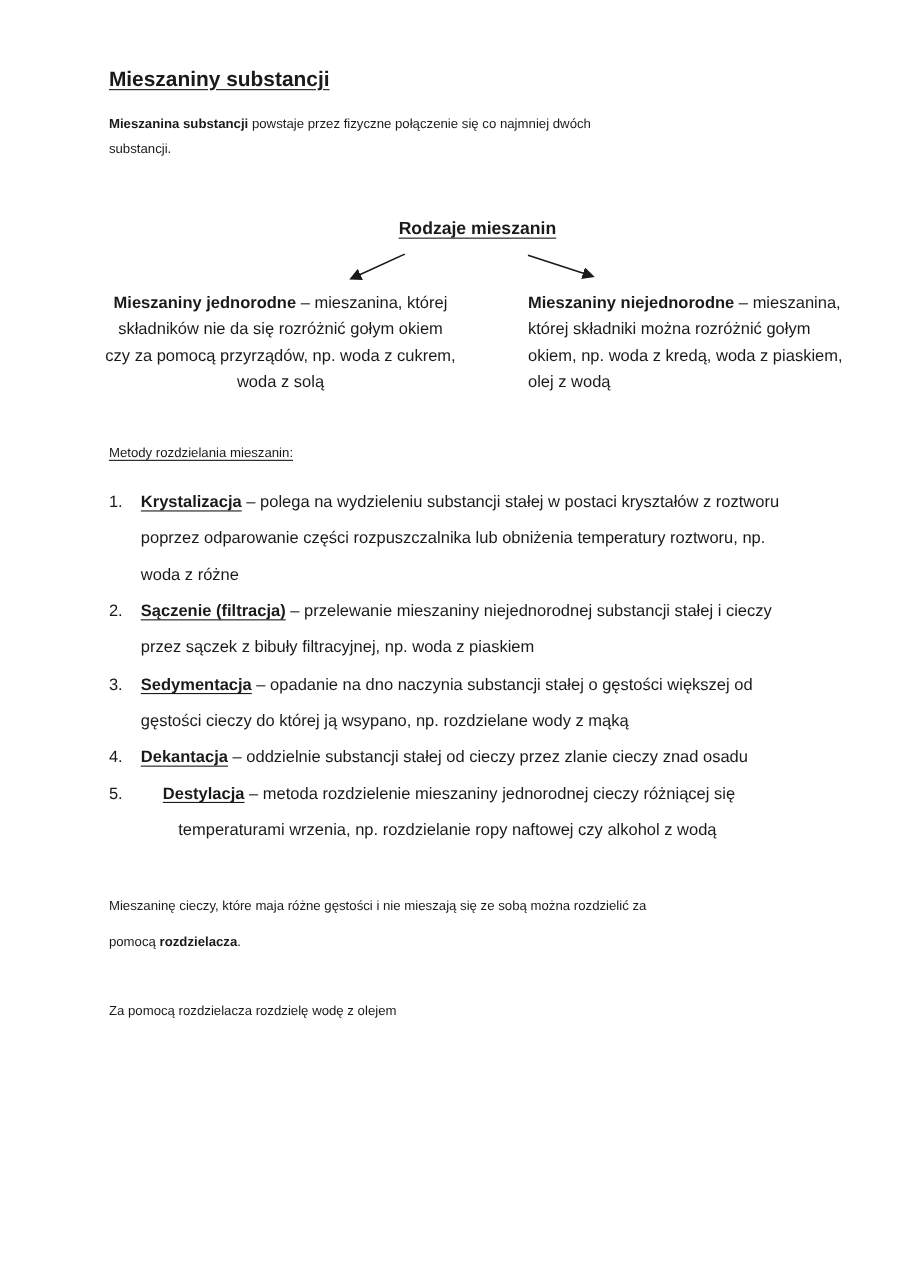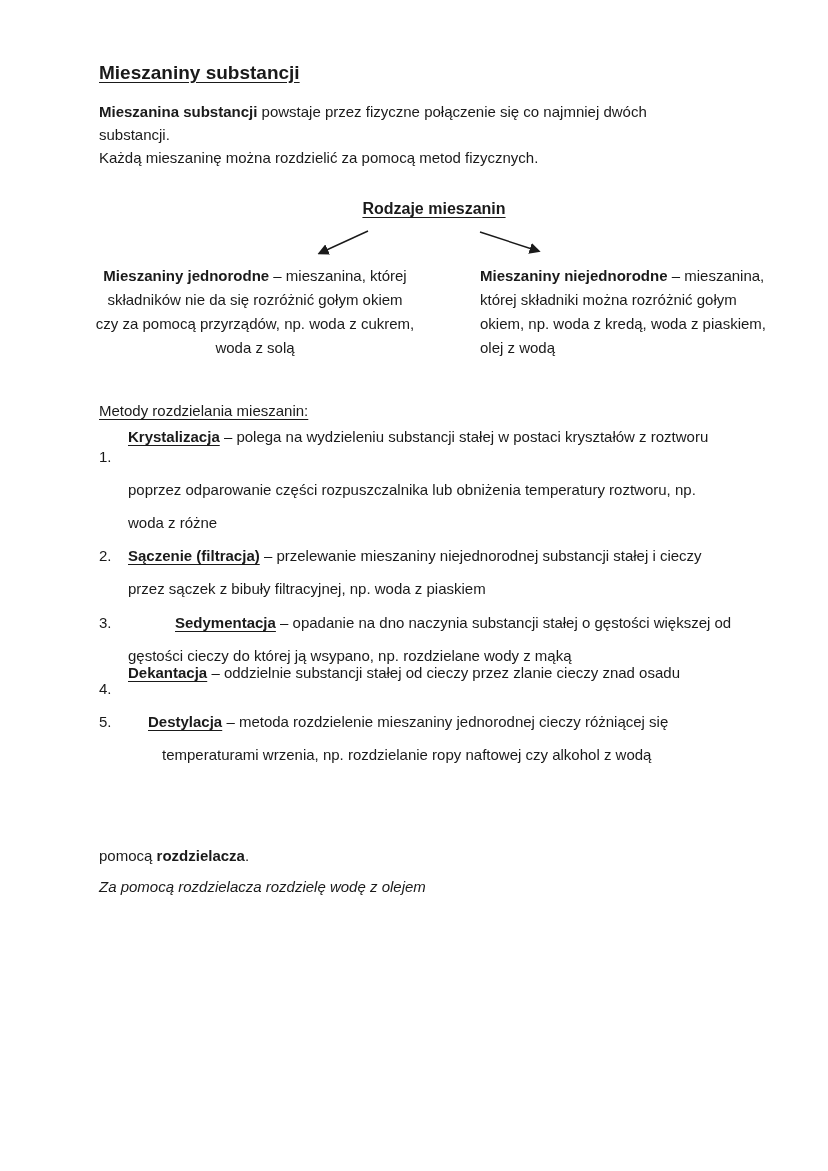--- a/index.html
+++ b/index.html
@@ -1,21 +1,21 @@
 <!DOCTYPE html>
 <html><head>
   <meta charset="utf-8">
   <style>
     html, body { margin: 0; padding: 0; background: #ffffff; }
     body { width: 828px; height: 1171px; position: relative; overflow: hidden;
       font-family: "Liberation Sans", "DejaVu Sans", sans-serif; color: #1a1a1a; font-size: 15px; }
     .page { position: absolute; left: 0; top: 0; width: 828px; height: 1171px; }
     .abs { position: absolute; white-space: nowrap; }
     .title { left: 99px; top: 62px; font-size: 19px; font-weight: bold; text-decoration: underline; text-underline-offset: 3px; }
-    .p { left: 99px; font-size: 15px; line-height: 22px; }
+    .p { left: 99px; font-size: 12px; line-height: 22px; }
     b { font-weight: bold; }
     .sub-title { left: 0; width: 868px; text-align: center; top: 200px; font-size: 16px; font-weight: bold; text-decoration: underline; text-underline-offset: 3px; }
     .box-left { left: 95px; width: 320px; top: 264px; text-align: center; line-height: 24px; font-size: 15px; white-space: normal; }
     .box-right { left: 480px; width: 290px; top: 264px; text-align: left; line-height: 24px; font-size: 15px; white-space: normal; }
     .methods-head { left: 99px; top: 400px; text-decoration: underline; text-underline-offset: 3px; }
     .item-num { position: absolute; left: 99px; }
     .item-line { position: absolute; left: 128px; white-space: nowrap; }
     .item-line b { text-decoration: underline; text-underline-offset: 3px; }
     svg.arrows { position: absolute; left: 0; top: 0; }
   </style>
@@ -23,21 +23,20 @@
 <body>
 
 <div class="page">
 
   <div class="abs title">Mieszaniny substancji</div>
 
   <div class="abs p" style="top:101px;">
     <b>Mieszanina substancji</b><span> powstaje  przez fizyczne połączenie się co najmniej dwóch</span>
   </div>
   <div class="abs p" style="top:124px;">substancji.</div>
-  <div class="abs p" style="top:147px;">Każdą mieszaninę można rozdzielić za pomocą metod fizycznych.</div>
 
   <div class="abs sub-title">Rodzaje mieszanin</div>
 
   <svg class="arrows" width="828" height="300">
     <defs>
       <marker id="ah" markerWidth="8" markerHeight="8" refX="6" refY="4" orient="auto">
         <path d="M0,0 L8,4 L0,8 z" fill="#1a1a1a"></path>
       </marker>
     </defs>
     <line x1="368" y1="231" x2="320" y2="253" stroke="#1a1a1a" stroke-width="1.4" marker-end="url(#ah)"></line>
@@ -49,46 +48,47 @@
   </div>
 
   <div class="abs box-right">
     <b>Mieszaniny niejednorodne</b><span> – mieszanina, której składniki można rozróżnić gołym okiem, np. woda z kredą, woda z piaskiem, olej z wodą</span>
   </div>
 
   <div class="abs p methods-head">Metody rozdzielania mieszanin:</div>
 
   <div>
     <span class="item-num" style="top:448px;">1.</span>
-    <span class="item-line" style="top:428px;"><b>Krystalizacja</b><span> – polega na wydzieleniu substancji stałej w postaci kryształów z roztworu</span></span>
+    <span class="item-line" style="top:448px;"><b>Krystalizacja</b><span> – polega na wydzieleniu substancji stałej w postaci kryształów z roztworu</span></span>
     <span class="item-line" style="top:481px;">poprzez odparowanie części rozpuszczalnika lub obniżenia temperatury roztworu, np.</span>
     <span class="item-line" style="top:514px;">woda z różne</span>
   </div>
 
   <div>
     <span class="item-num" style="top:547px;">2.</span>
     <span class="item-line" style="top:547px;"><b>Sączenie (filtracja)</b><span> – przelewanie mieszaniny niejednorodnej substancji stałej i cieczy</span></span>
     <span class="item-line" style="top:580px;">przez sączek z bibuły filtracyjnej, np. woda z piaskiem</span>
   </div>
 
   <div>
     <span class="item-num" style="top:614px;">3.</span>
-    <span class="item-line" style="top:614px;margin-left:47px;"><b>Sedymentacja</b><span> – opadanie na dno naczynia substancji stałej o gęstości większej od</span></span>
+    <span class="item-line" style="top:614px;"><b>Sedymentacja</b><span> – opadanie na dno naczynia substancji stałej o gęstości większej od</span></span>
     <span class="item-line" style="top:647px;">gęstości cieczy do której ją wsypano, np. rozdzielane wody z mąką</span>
   </div>
 
   <div>
     <span class="item-num" style="top:680px;">4.</span>
-    <span class="item-line" style="top:664px;"><b>Dekantacja</b><span> – oddzielnie substancji stałej od cieczy przez zlanie cieczy znad osadu</span></span>
+    <span class="item-line" style="top:680px;"><b>Dekantacja</b><span> – oddzielnie substancji stałej od cieczy przez zlanie cieczy znad osadu</span></span>
   </div>
 
   <div>
     <span class="item-num" style="top:713px;">5.</span>
     <span class="item-line" style="top:713px;margin-left:20px;"><b>Destylacja</b><span> – metoda rozdzielenie mieszaniny jednorodnej cieczy różniącej się</span></span>
     <span class="item-line" style="top:746px;margin-left:34px;">temperaturami wrzenia, np. rozdzielanie ropy naftowej czy alkohol z wodą</span>
   </div>
 
+  <div class="abs p" style="top:812px;">Mieszaninę cieczy, które maja różne gęstości i nie mieszają się ze sobą można rozdzielić za</div>
   <div class="abs p" style="top:845px;">
     <span>pomocą </span><b>rozdzielacza</b><span>.</span>
   </div>
-  <div class="abs p" style="top:876px;font-style:italic;">Za pomocą rozdzielacza rozdzielę wodę z olejem</div>
+  <div class="abs p" style="top:908px;">Za pomocą rozdzielacza rozdzielę wodę z olejem</div>
 
 </div>
 
 </body></html>

